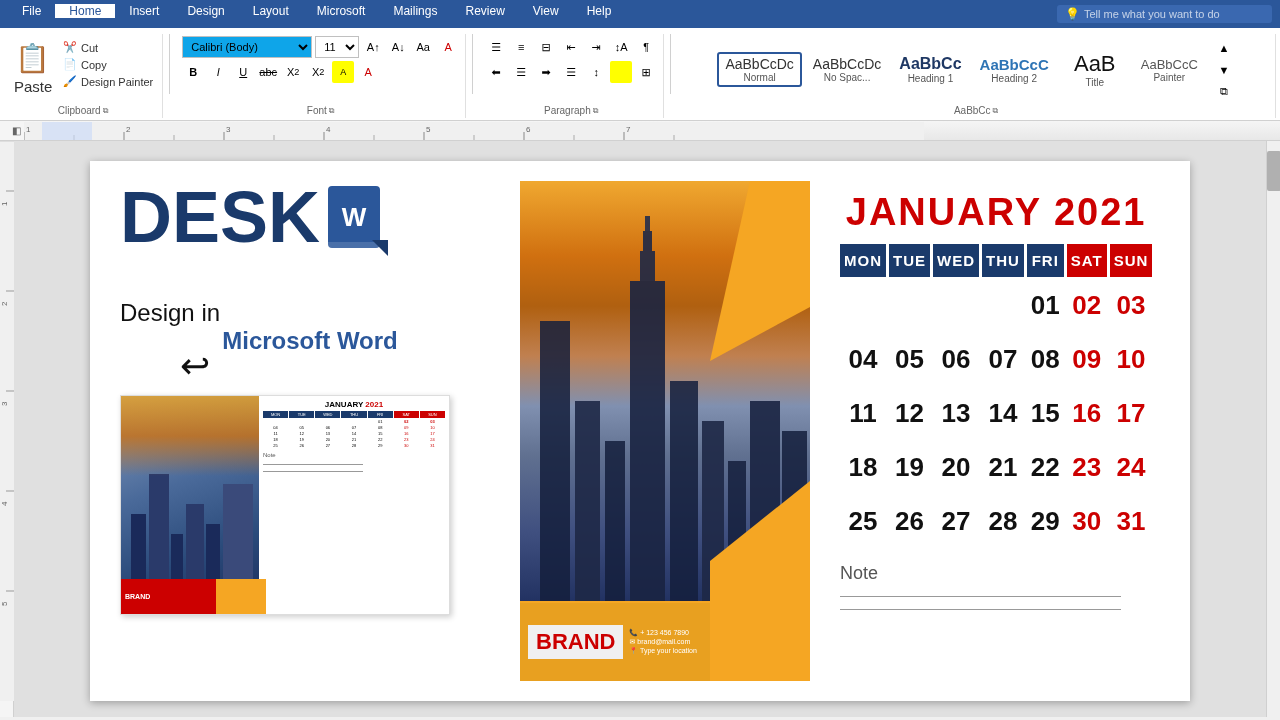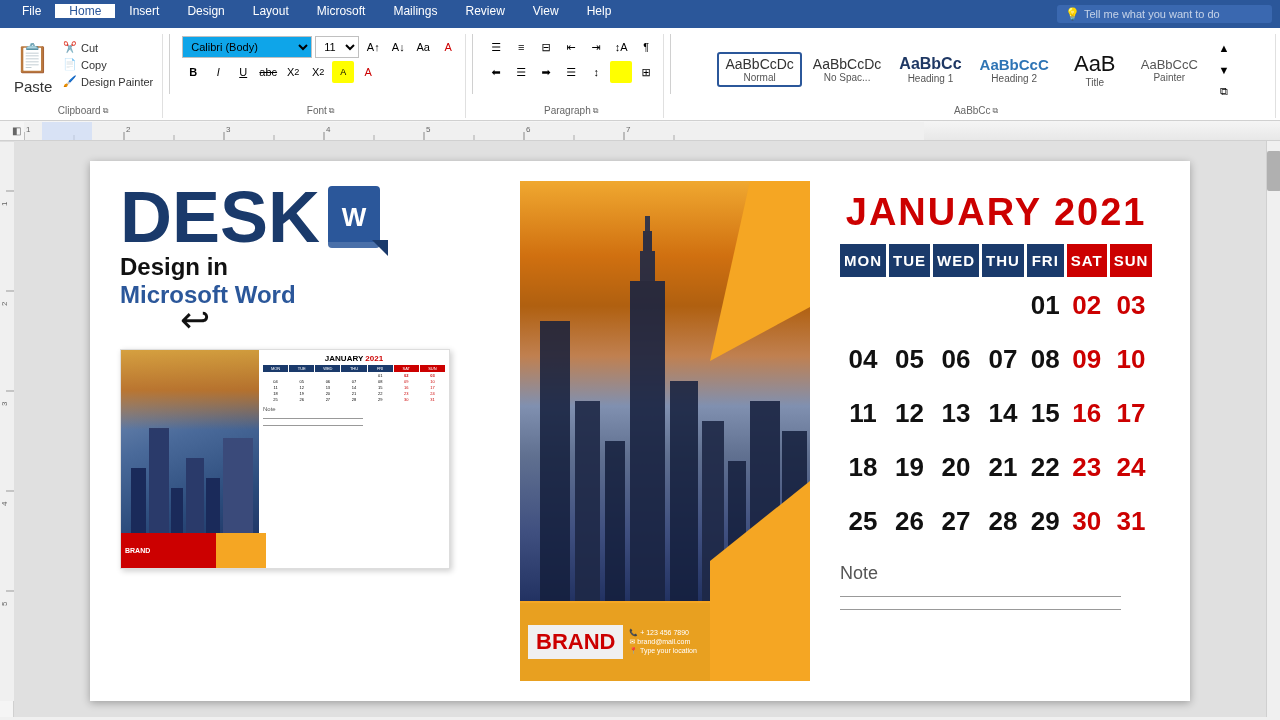--- a/index.html
+++ b/index.html
@@ -318,27 +318,29 @@
       display: flex;
       align-items: center;
       gap: 10px;
     }
     .arrow-right {
       font-size: 40px;
       color: #111;
     }
     .design-in {
       font-size: 24px;
-      font-weight: bold;
+      font-weight: normal;
       color: #111;
+      margin-top: 46px;
     }
     .microsoft-word {
       font-size: 24px;
       font-weight: bold;
       color: #2b579a;
+      text-align: center;
     }
     .arrow-curved {
       font-size: 36px;
       color: #111;
       margin-top: -10px;
       margin-left: 60px;
     }
 
     
     .thumbnail {

